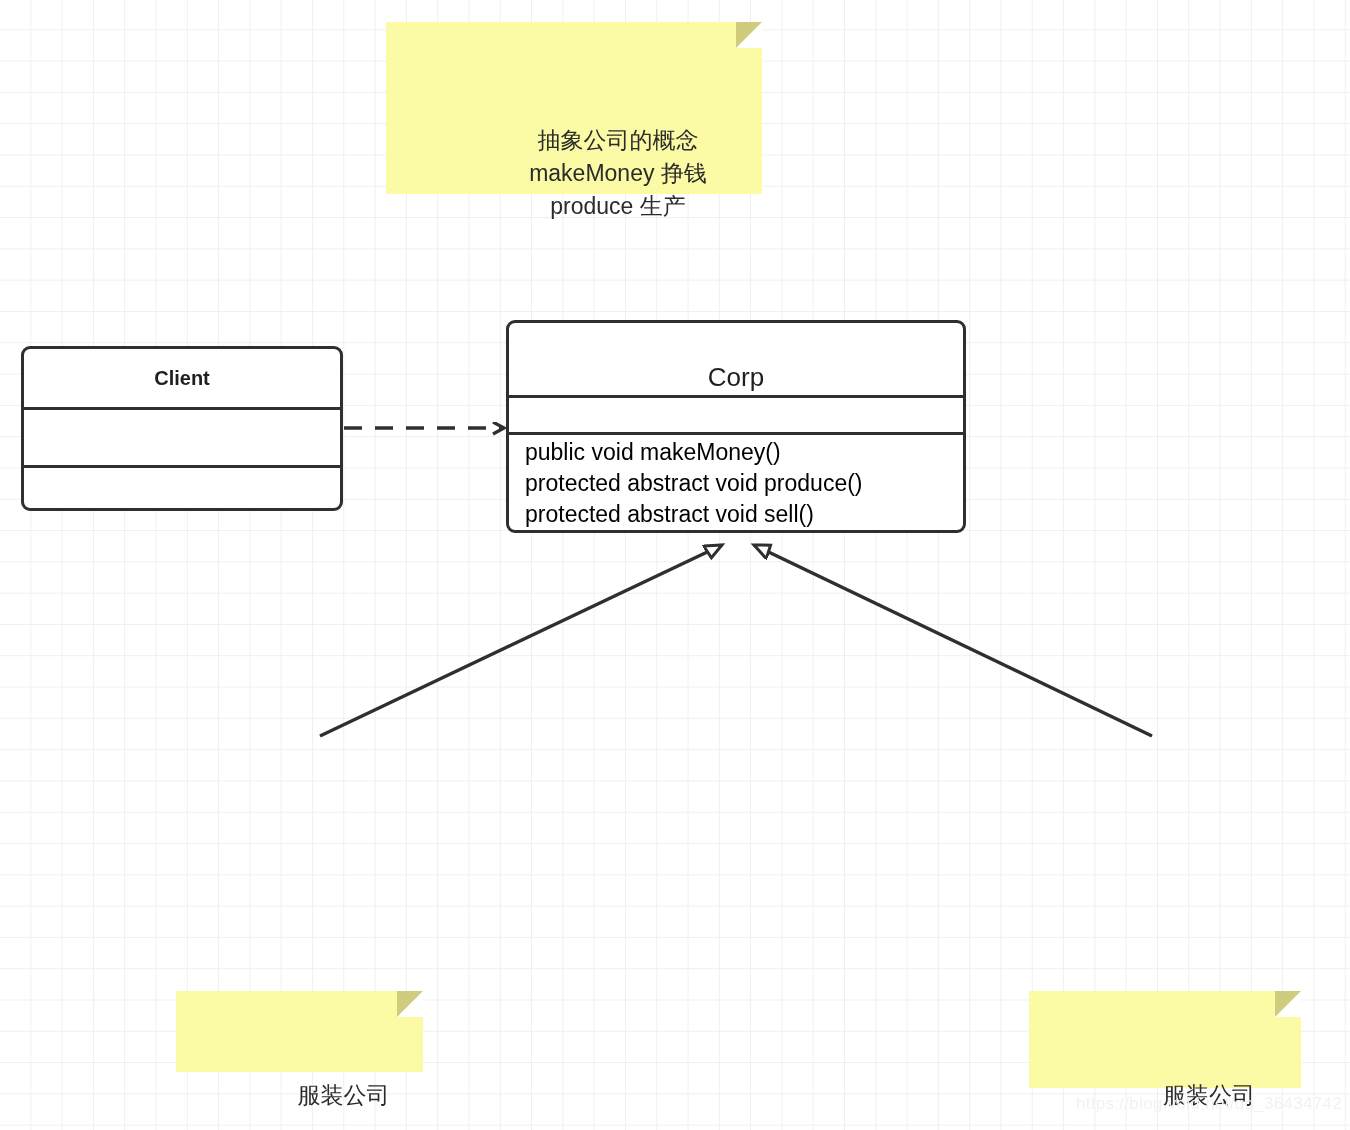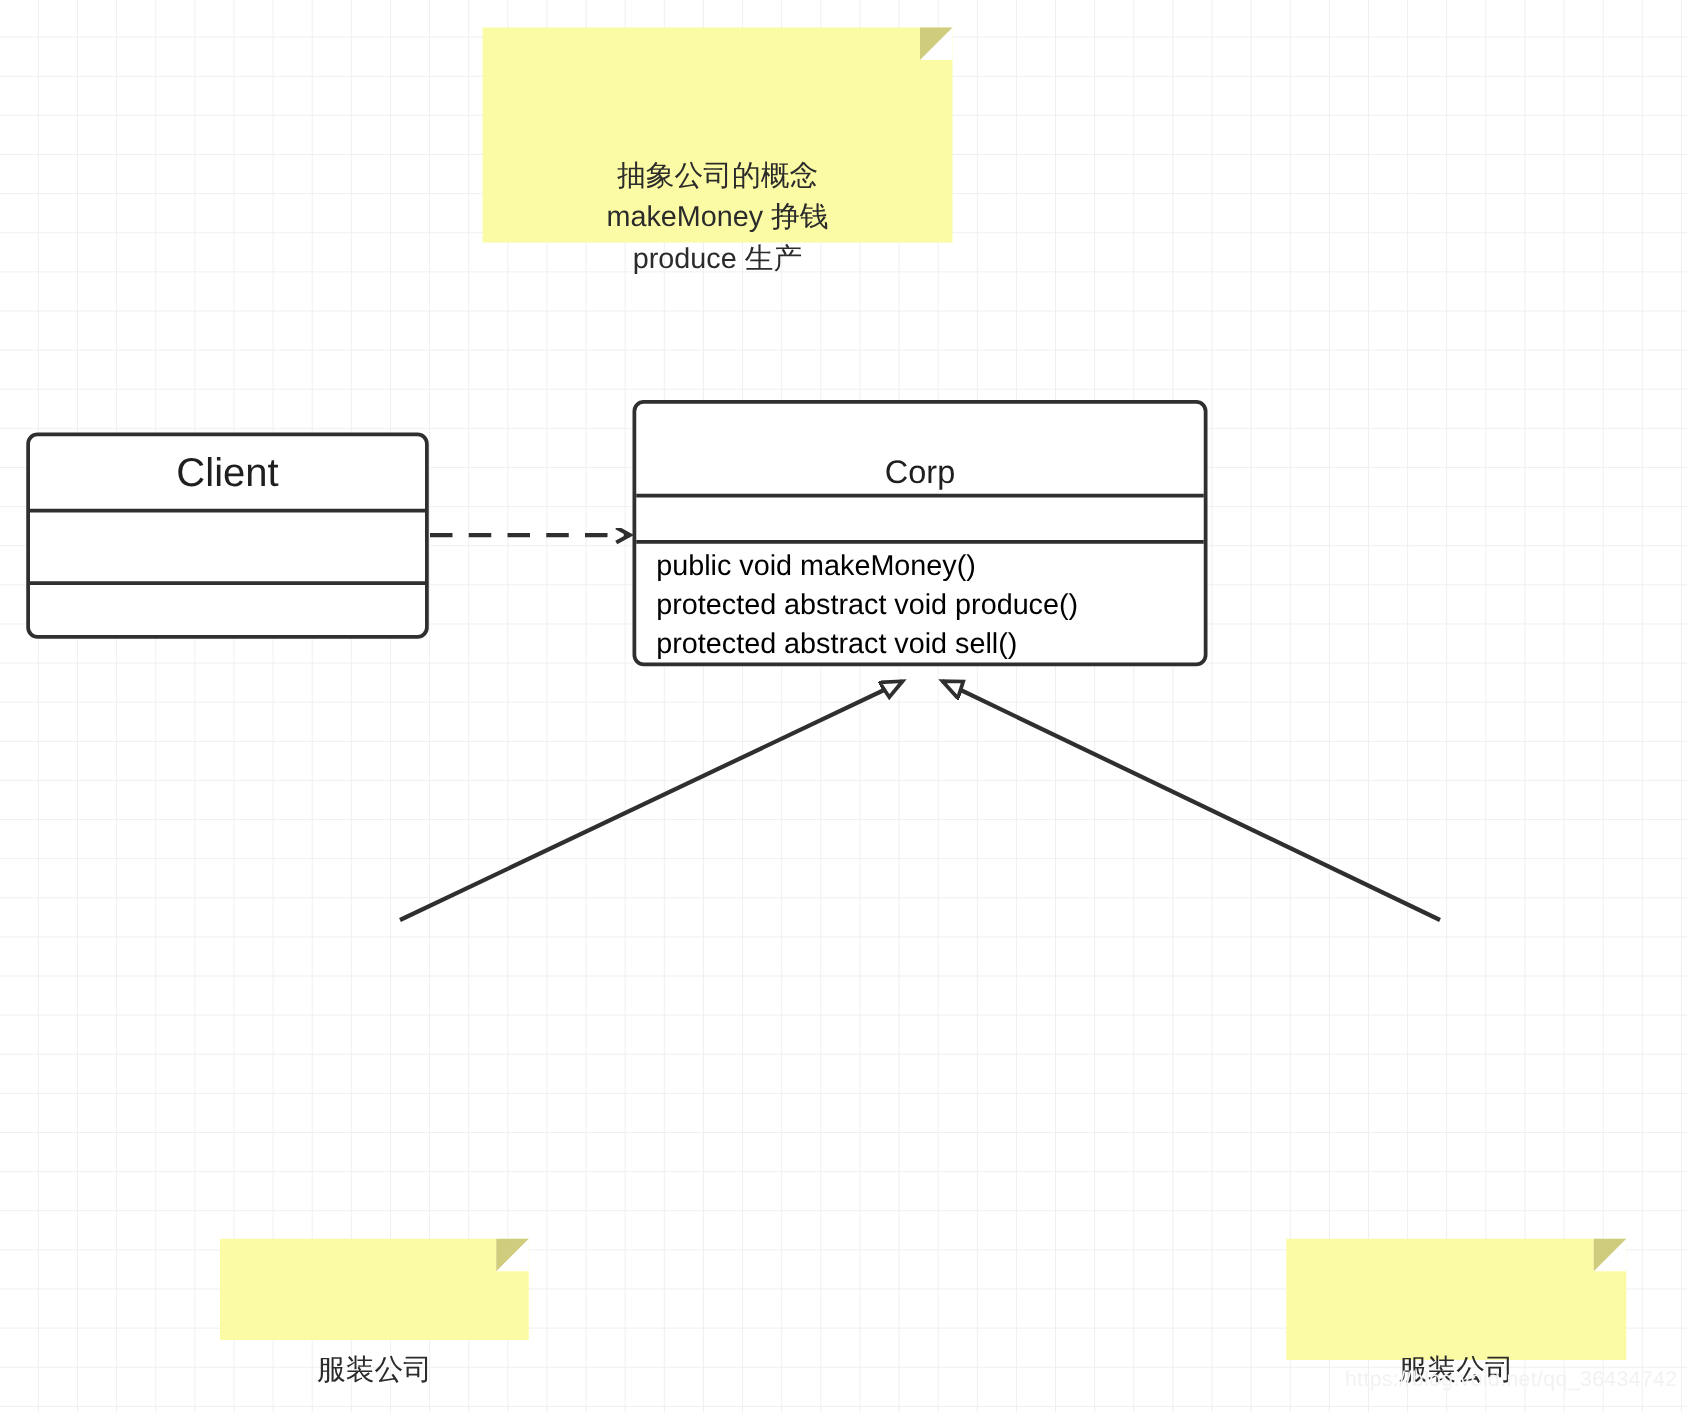--- a/index.html
+++ b/index.html
@@ -38,20 +38,21 @@
     right: 0;
     width: 0;
     height: 0;
     border-style: solid;
     border-width: 0 0 26px 26px;
     border-color: transparent transparent #ffffff #cfcc7e;
   }
   .note-body {
     display: block;
     width: 100%;
+    margin-left: 44px;
   }
 
   
   .uml {
     position: absolute;
     box-sizing: border-box;
     border: 3.5px solid #2f2f2f;
     border-radius: 9px;
     background: #ffffff;
     display: flex;
@@ -61,22 +62,22 @@
     box-sizing: border-box;
     position: relative;
   }
   .uml .compartment + .compartment {
     border-top: 3.5px solid #2f2f2f;
   }
   .uml .title {
     display: flex;
     align-items: center;
     justify-content: center;
-    font-size: 32px;
-    font-weight: normal;
+    font-size: 20px;
+    font-weight: bold;
     color: #1f1f1f;
   }
   .uml .title.plain {
     font-weight: normal;
     font-size: 26px;
   }
   .uml .methods {
     font-size: 23px;
     line-height: 31px;
     color: #000000;

